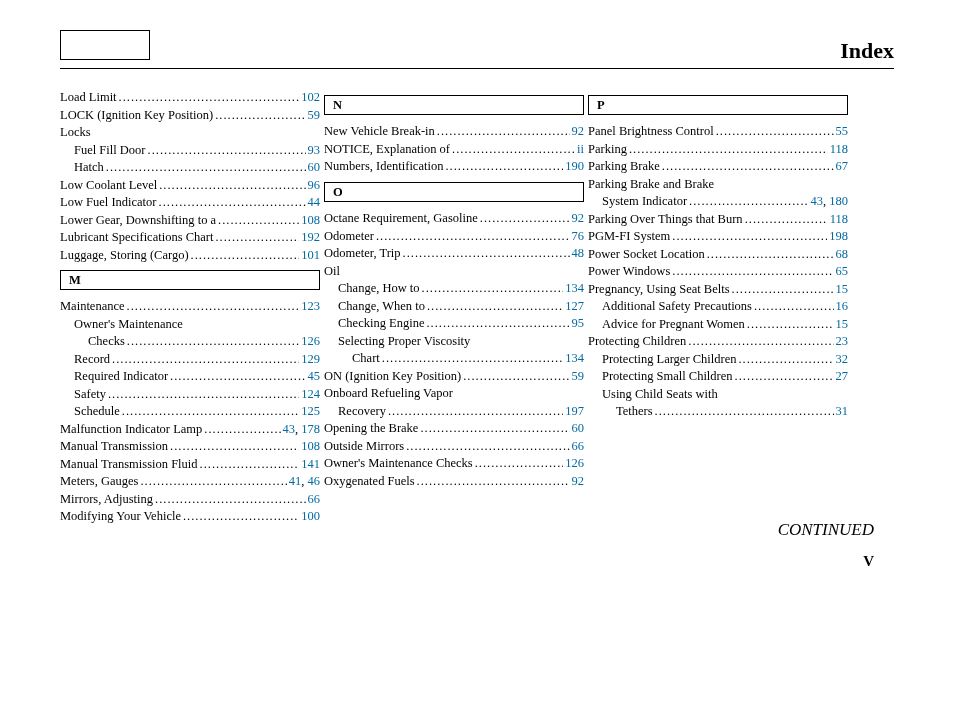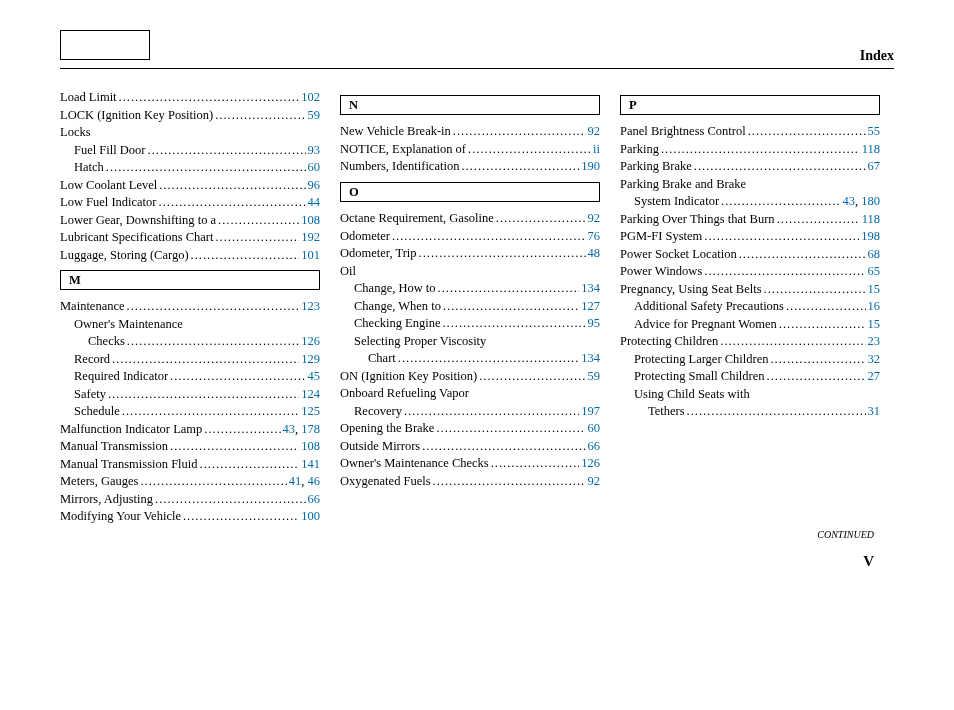--- a/index.html
+++ b/index.html
@@ -26,26 +26,26 @@
       margin-bottom: 20px;
     }
     .box {
       width: 90px;
       height: 30px;
       border: 1px solid #000;
       margin-bottom: 4px;
     }
     .title {
       font-family: Georgia, serif;
-      font-size: 14px;
+      font-size: 22px;
       font-weight: bold;
     }
     .content {
       display: flex;
-      gap: 20px;
+      gap: 4px;
     }
     .column {
       width: 260px;
     }
     .letter-heading {
       border: 1px solid #000;
       font-weight: bold;
       padding: 1px 8px;
       margin: 6px 0 8px 0;
       font-size: 12.5px;
@@ -81,21 +81,21 @@
       text-decoration: none;
     }
     .entry-pages .sep {
       color: #000;
     }
     .continued {
       position: absolute;
       right: 80px;
       bottom: 170px;
       font-style: italic;
-      font-size: 10px;
+      font-size: 17px;
     }
     .page-num {
       position: absolute;
       right: 80px;
       bottom: 140px;
       font-weight: bold;
       font-size: 15px;
     }
   </style>
 </head>

